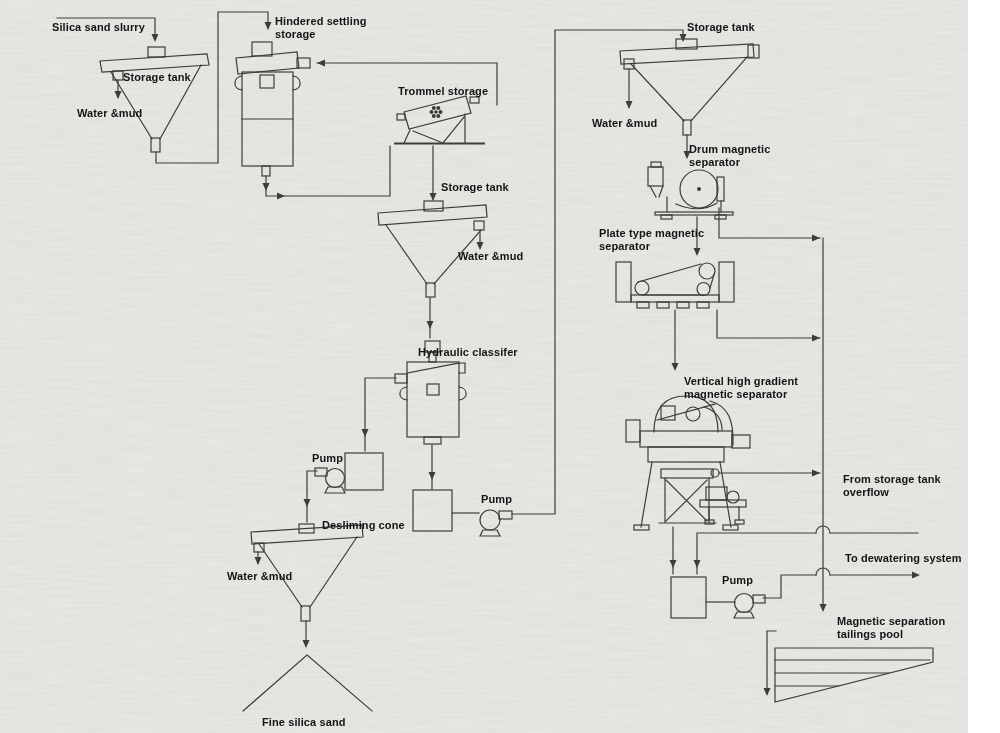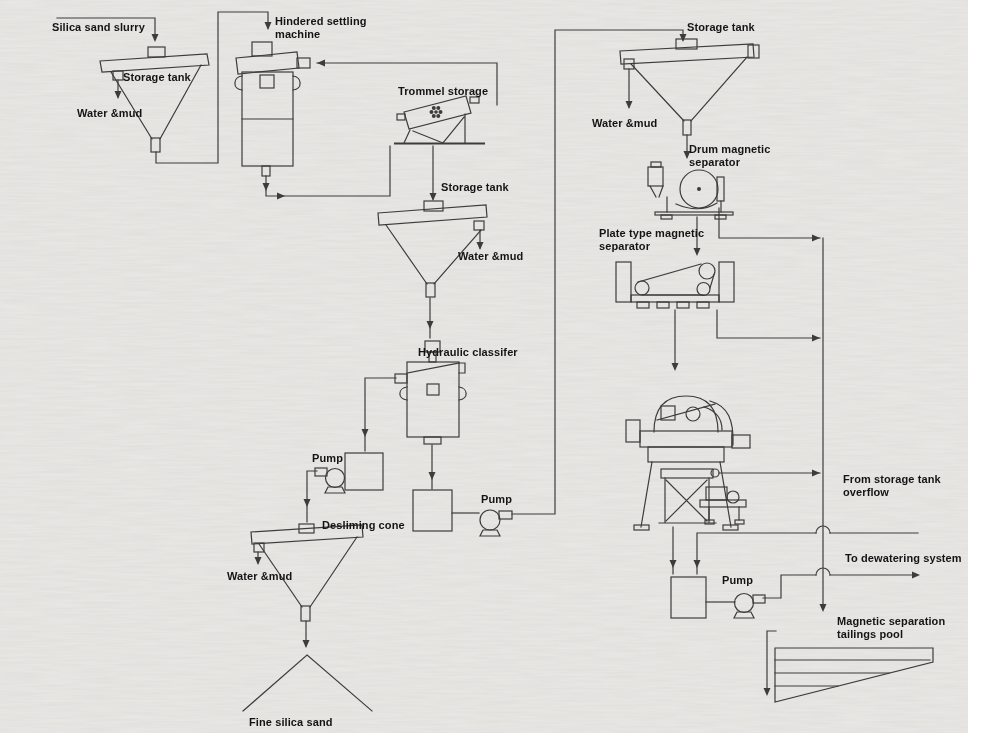--- a/index.html
+++ b/index.html
@@ -268,36 +268,38 @@
   <g>
     <path class="ln" d="M775,648 H933 V662 L775,702 Z"></path>
     <path class="ln" d="M775,660 H930 M775,673 H889 M775,686 H838"></path>
   </g>
 </svg>
 
   <div class="lbl" style="left:52px;top:21px">Silica sand slurry</div>
   <div class="lbl" style="left:123px;top:71px">Storage tank</div>
   <div class="lbl" style="left:77px;top:107px">Water &amp;mud</div>
   <div class="lbl" style="left:275px;top:15px">Hindered settling
-machine</div>
+storage</div>
   <div class="lbl" style="left:398px;top:85px">Trommel storage</div>
   <div class="lbl" style="left:441px;top:181px">Storage tank</div>
   <div class="lbl" style="left:458px;top:250px">Water &amp;mud</div>
   <div class="lbl" style="left:418px;top:346px">Hydraulic classifer</div>
   <div class="lbl" style="left:312px;top:452px">Pump</div>
   <div class="lbl" style="left:322px;top:519px">Desliming cone</div>
   <div class="lbl" style="left:227px;top:570px">Water &amp;mud</div>
-  <div class="lbl" style="left:249px;top:716px">Fine silica sand</div>
+  <div class="lbl" style="left:262px;top:716px">Fine silica sand</div>
   <div class="lbl" style="left:481px;top:493px">Pump</div>
   <div class="lbl" style="left:687px;top:21px">Storage tank</div>
   <div class="lbl" style="left:592px;top:117px">Water &amp;mud</div>
   <div class="lbl" style="left:689px;top:143px">Drum magnetic
 separator</div>
   <div class="lbl" style="left:599px;top:227px">Plate type magnetic
 separator</div>
+  <div class="lbl" style="left:684px;top:375px">Vertical high gradient
+magnetic separator</div>
   <div class="lbl" style="left:843px;top:473px">From storage tank
 overflow</div>
   <div class="lbl" style="left:845px;top:552px">To dewatering system</div>
   <div class="lbl" style="left:722px;top:574px">Pump</div>
   <div class="lbl" style="left:837px;top:615px">Magnetic separation
 tailings pool</div>
 
 </div>
 
 </body></html>

